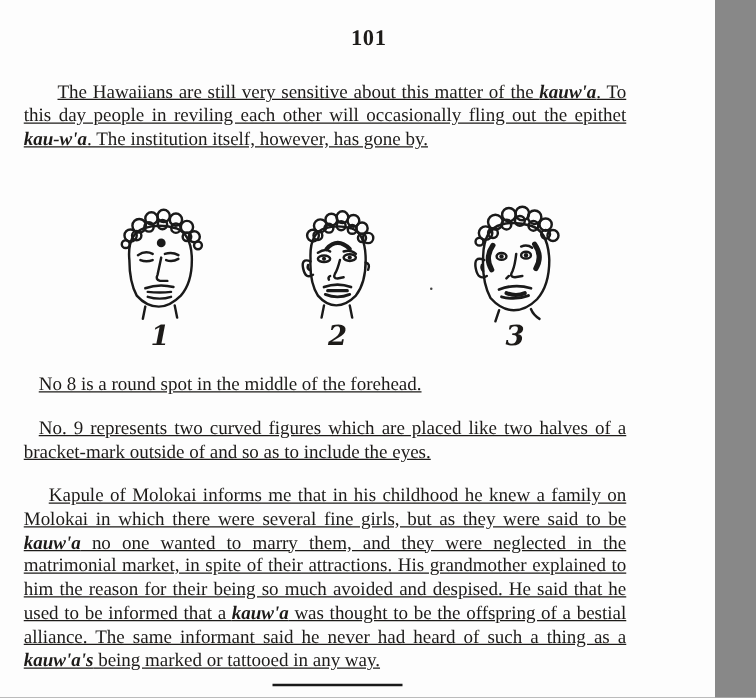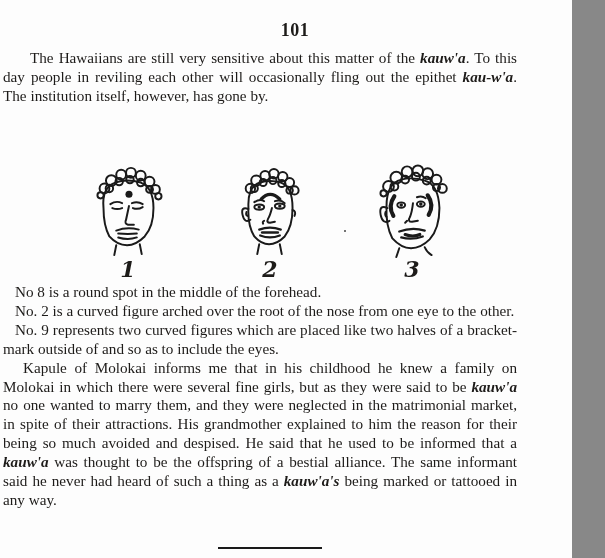--- a/index.html
+++ b/index.html
@@ -8,21 +8,21 @@
     background:#fdfdfd; overflow:hidden;
     font-family:"Liberation Serif", serif; color:#1d1b19;
   }
   .page-number {
     position:absolute; top:20px; left:0; width:590px;
     text-align:center; font-weight:bold; font-size:18px; letter-spacing:.5px;
   }
   .body-block { position:absolute; left:3px; width:514px; }
   .body-top { top:49px; }
   .body-bottom { top:283px; }
-  p.para { margin:0; text-align:justify; font-size:15.2px; line-height:18.9px; }
+  p.para { margin:16px; text-align:justify; font-size:15.2px; line-height:18.9px;text-decoration:underline; }
   .indent-lg { text-indent:27px; }
   .indent-md { text-indent:20px; }
   .indent-sm { text-indent:12px; }
   .term { font-style:italic; font-weight:bold; }
   .figure-row { position:absolute; top:161px; left:75px; display:flex; gap:36px; }
   .face-fig { width:106px; display:flex; flex-direction:column; align-items:center; }
   .face-svg { display:block; }
   .face-label {
     font-family:"DejaVu Serif", serif; font-style:italic; font-weight:bold;
     font-size:22px; line-height:20px; margin-top:0;
@@ -156,21 +156,20 @@
             <path d="M 66 88 q 2 5 7 8"></path>
         </g>
       </svg>
       <div class="face-label">3</div>
     </div>
 
   </div>
 
   <div class="body-block body-bottom">
       <p class="para indent-sm"><span>No 8 is a round spot in the middle of the forehead.</span></p>
-      <p class="para indent-sm"><span>No. 2 is a curved figure arched over the root of the nose from one eye to the other.</span></p>
       <p class="para indent-sm"><span>No. 9 represents two curved figures which are placed like two halves of a bracket-mark outside of and so as to include the eyes.</span></p>
       <p class="para indent-md"><span>Kapule of Molokai informs me that in his childhood he knew a family on Molokai in which there were several fine girls, but as they were said to be </span><span class="term">kauw'a</span><span> no one wanted to marry them, and they were neglected in the matrimonial market, in spite of their attractions.  His grandmother explained to him the reason for their being so much avoided and despised.  He said that he used to be informed that a </span><span class="term">kauw'a</span><span> was thought to be the offspring of a bestial alliance.  The same informant said he never had heard of such a thing as a </span><span class="term">kauw'a's</span><span> being marked or tattooed in any way.</span></p>
     </div>
 
   <div class="ink-speck"></div>
 
   <div class="end-rule"></div>
 
 </div>
 

